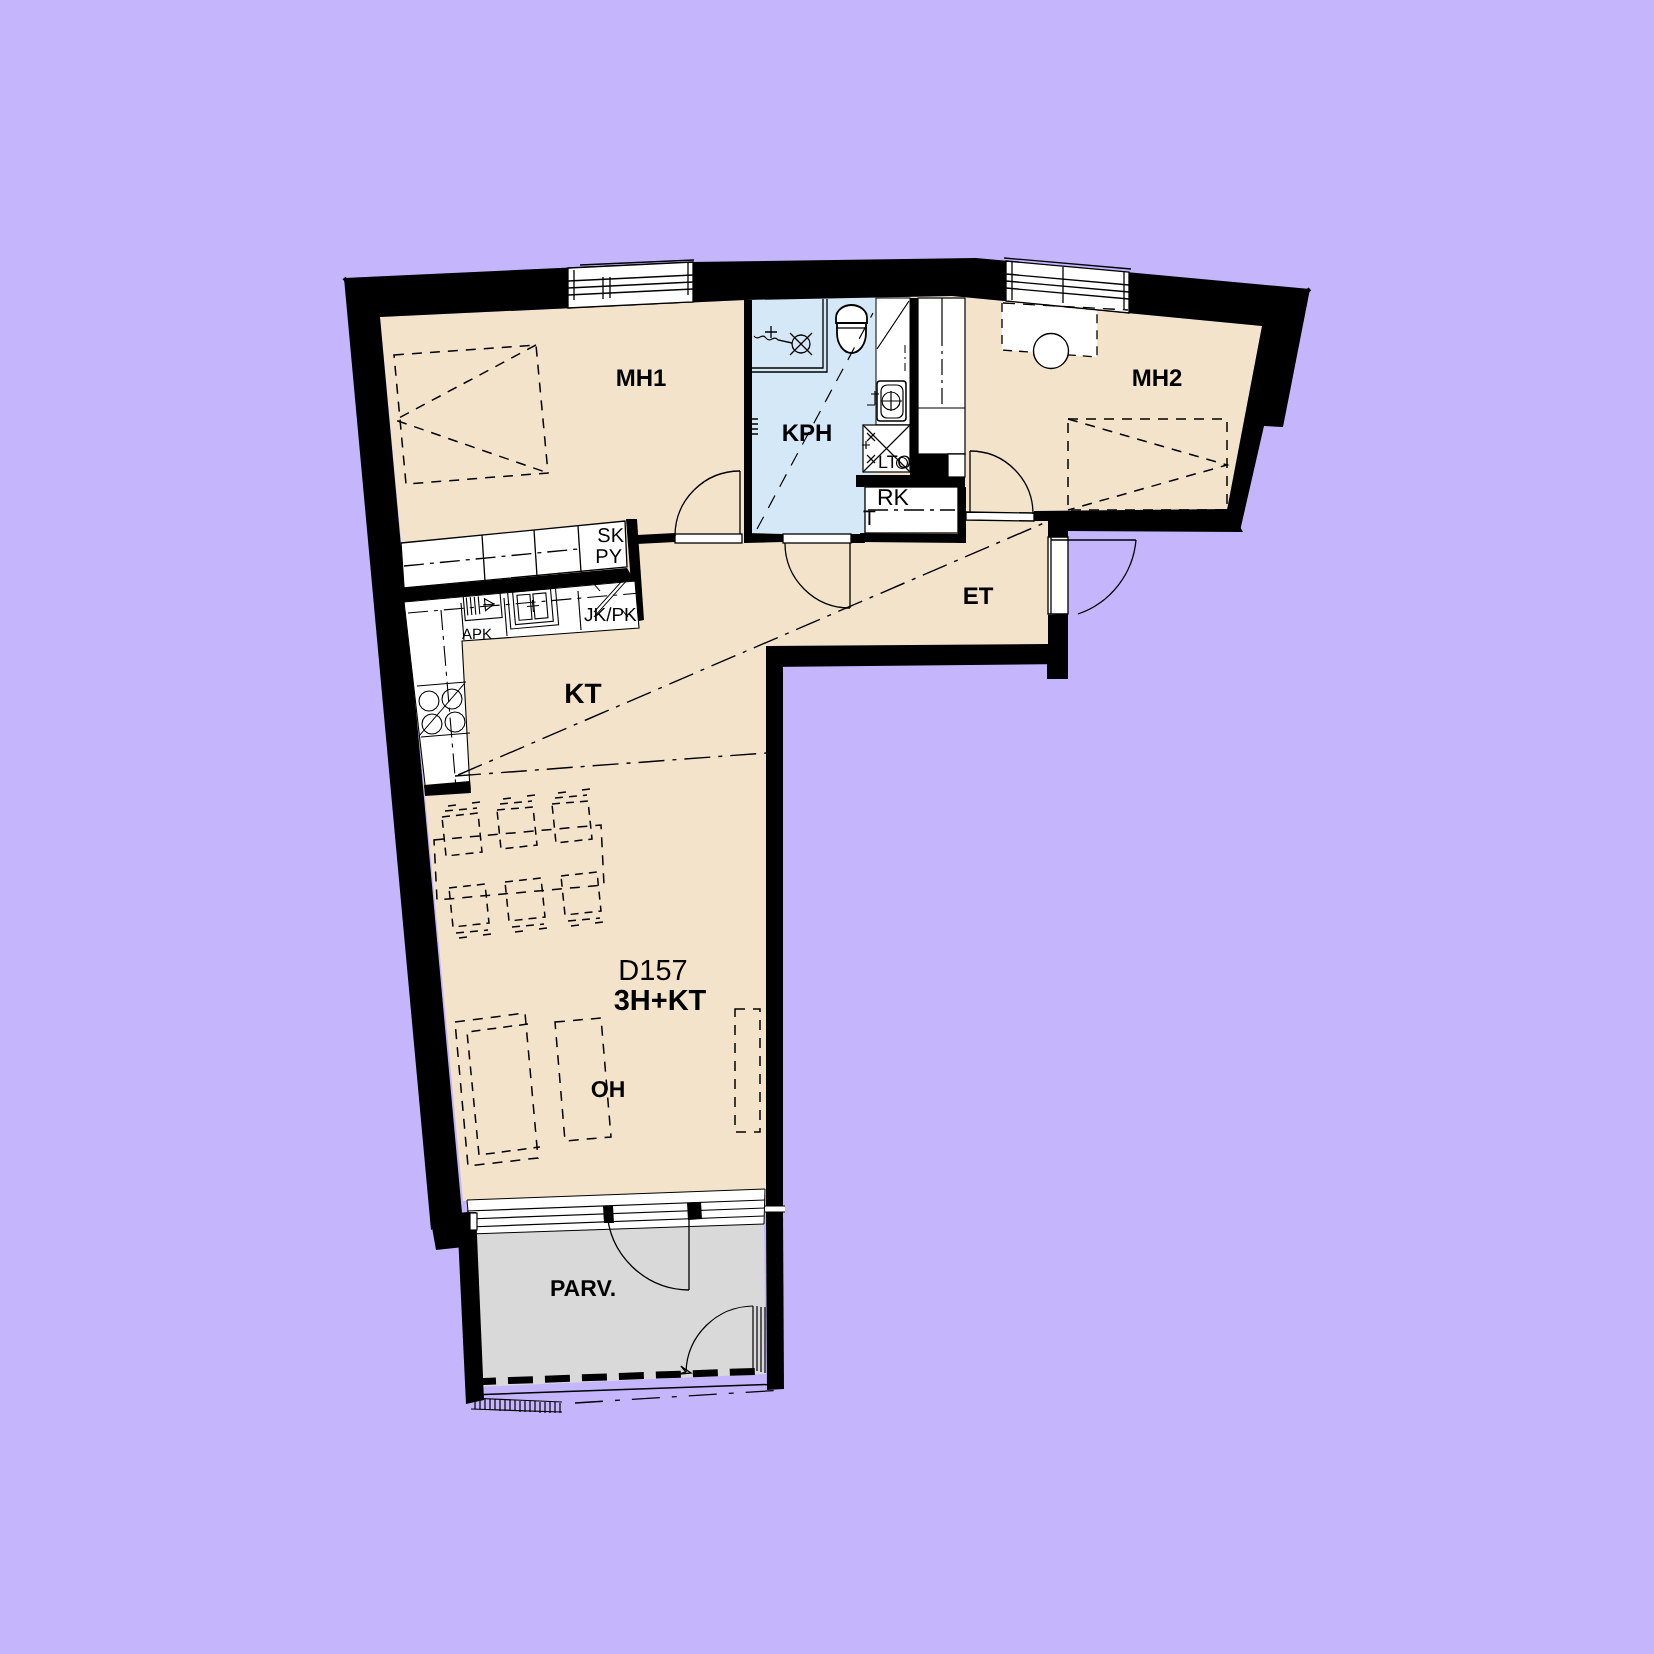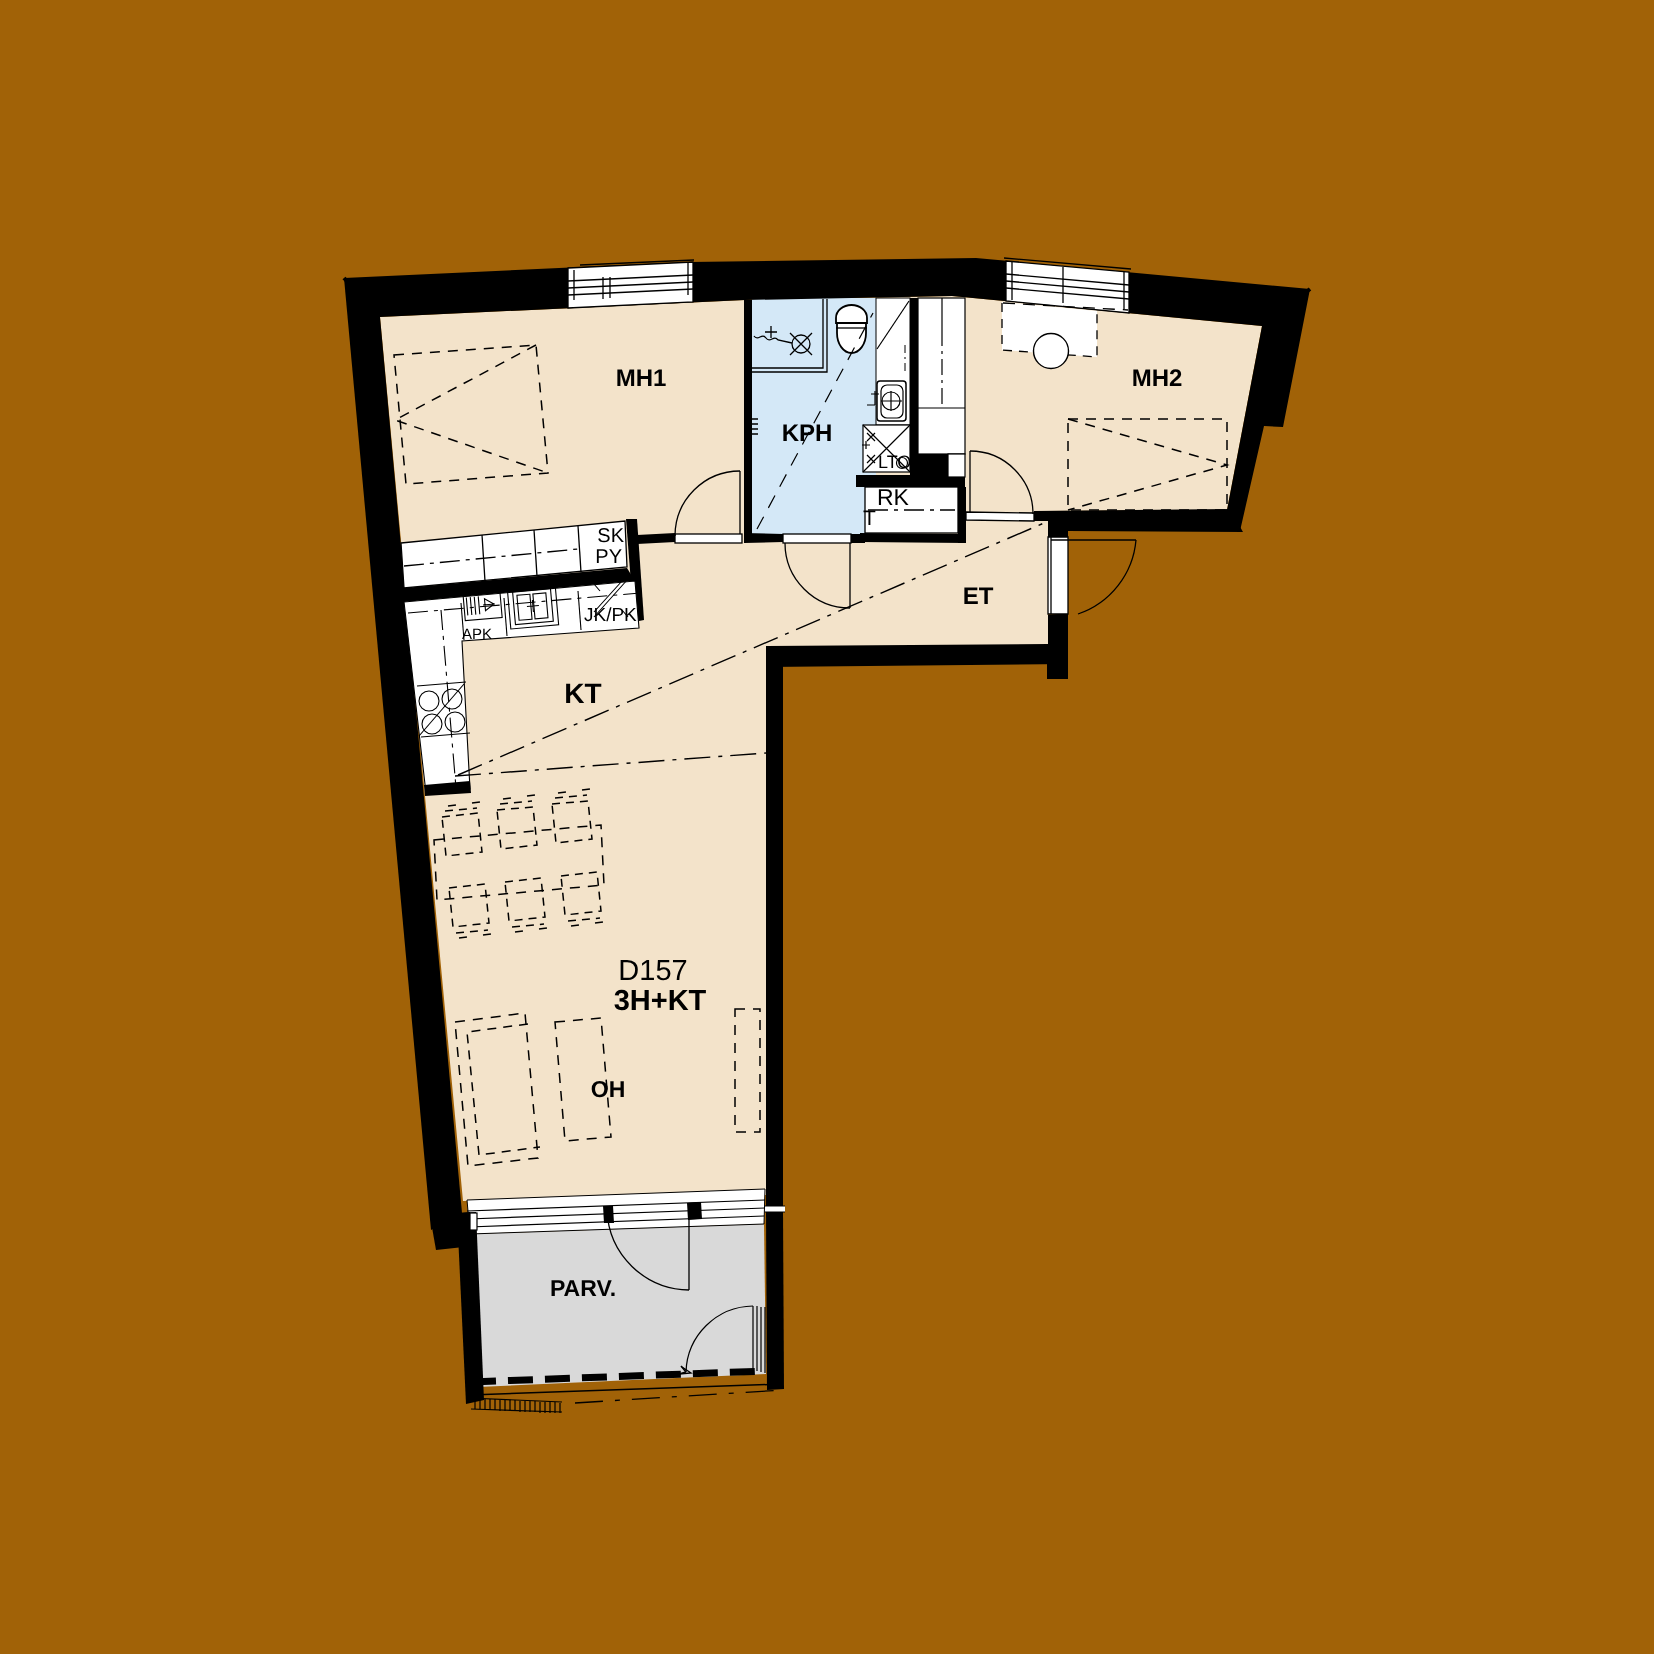--- a/index.html
+++ b/index.html
@@ -1,16 +1,16 @@
 <!DOCTYPE html>
 <html><head>
 <meta charset="utf-8">
 <style>
   html,body{margin:0;padding:0;background:#ffffff;}
-  .page{width:1654px;height:1654px;position:relative;background:#a16207;
+  .page{width:1654px;height:1654px;position:relative;background:#c4b5fd;
         font-family:"Liberation Sans", sans-serif;}
   svg{position:absolute;top:0;left:0;will-change:transform;}
   text{font-family:"Liberation Sans", sans-serif;fill:#000;
        -webkit-font-smoothing:antialiased;text-rendering:geometricPrecision;}
   .rm{font-weight:bold;font-size:24px;}
 </style>
 </head>
 <body>
 <div class="page">
 <svg width="1654" height="1654" viewBox="0 0 1654 1654">

